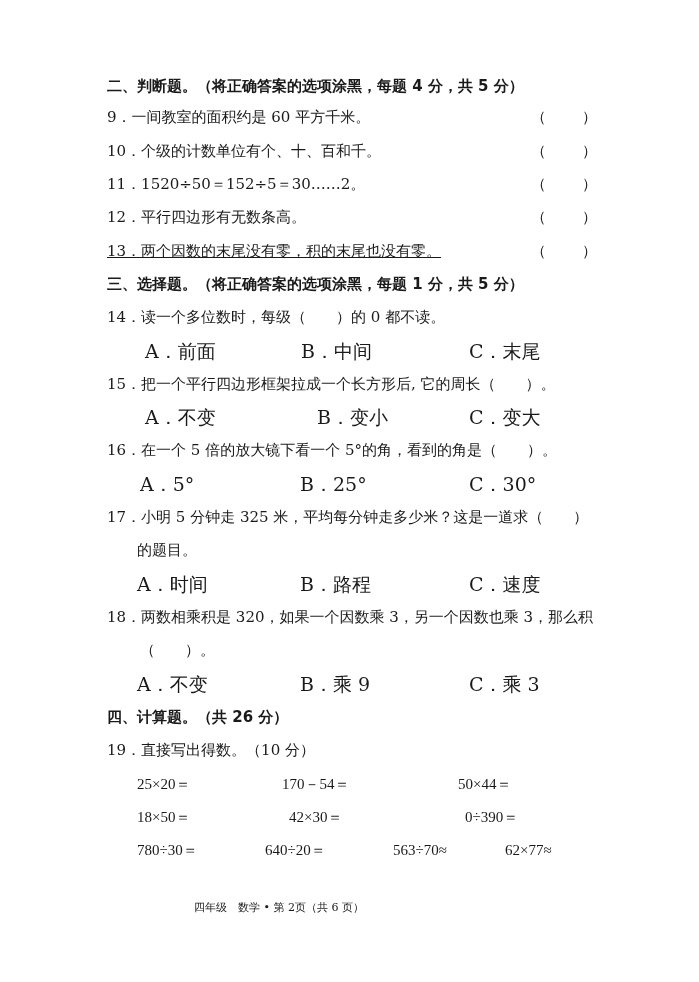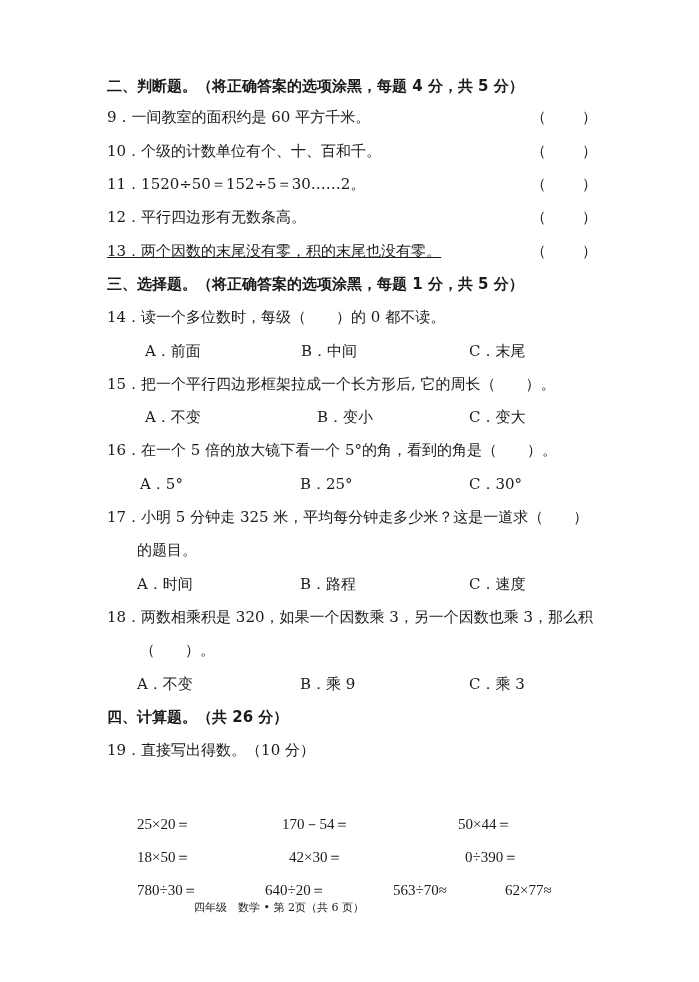--- a/index.html
+++ b/index.html
@@ -26,31 +26,30 @@
       font-family: "DejaVu Sans", "Liberation Sans", sans-serif;
       font-size: 15px;
     }
     .paren {
       position: absolute;
       font-size: 15px;
       line-height: 20px;
     }
     .opt {
       position: absolute;
-      font-size: 15px;
+      font-size: 19px;
       line-height: 20px;
       white-space: nowrap;
     }
     .calc {
       position: absolute;
       font-size: 15px;
       line-height: 20px;
       white-space: nowrap;
       font-family: "Liberation Serif", serif;
-      margin-top: 40px;
     }
     .footer {
       position: absolute;
       font-size: 11px;
       line-height: 14px;
       white-space: nowrap;
       left: 0;
       width: 558px;
       text-align: center;
       top: 901px;

